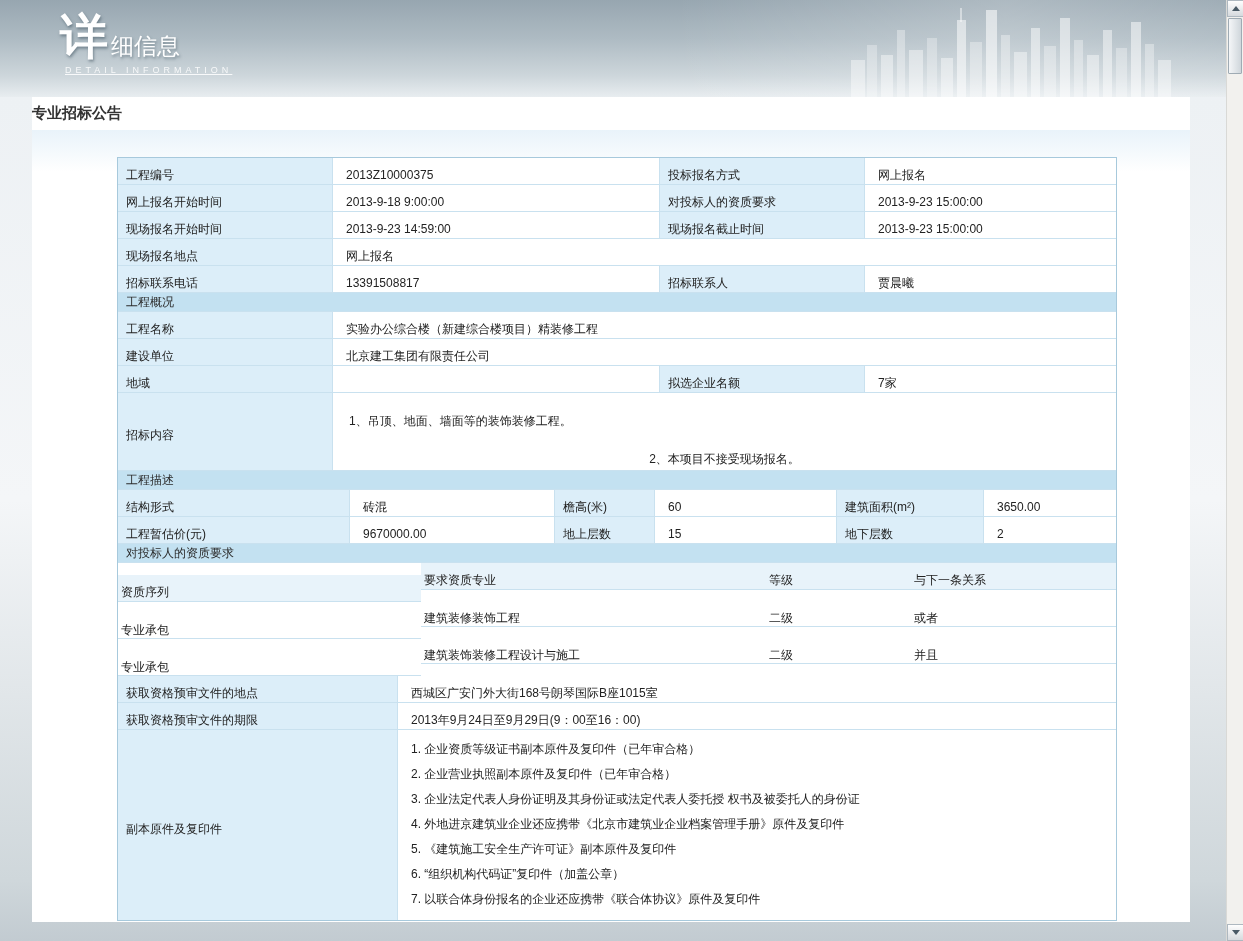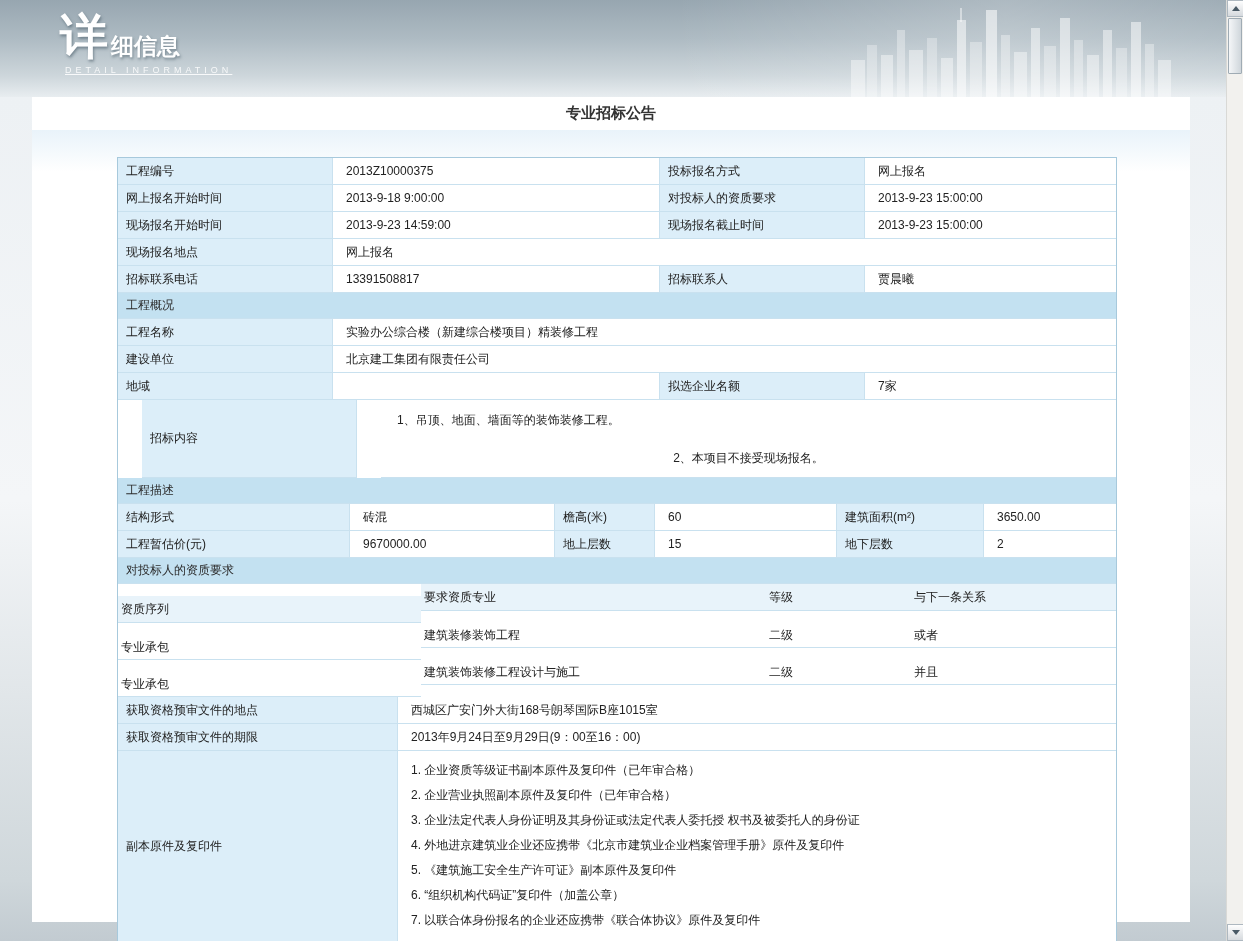--- a/index.html
+++ b/index.html
@@ -13,60 +13,60 @@
     position:absolute;left:0;top:0;width:1226px;height:97px;overflow:hidden;
     background:linear-gradient(180deg,#97a6b0 0%,#aebbc3 40%,#cdd6db 78%,#e8edf0 100%);
   }
   .header .sheen{
     position:absolute;inset:0;
     background:linear-gradient(90deg,rgba(255,255,255,0) 55%,rgba(255,255,255,0.22) 82%,rgba(255,255,255,0.08) 100%);
   }
   .logo{position:absolute;left:60px;top:14px;color:#fff;}
   .logo-line{display:flex;align-items:flex-end;text-shadow:1px 2px 3px rgba(60,80,92,0.55);}
   .logo-big{font-size:48px;font-weight:bold;line-height:0.95;}
-  .logo-small{font-size:23px;font-weight:bold;line-height:1.15;margin-left:3px;}
+  .logo-small{font-size:23px;font-weight:normal;line-height:1.15;margin-left:3px;}
   .logo-en{margin-top:5px;margin-left:5px;font-size:9px;letter-spacing:4px;color:rgba(255,255,255,0.85);text-decoration:underline;}
   .skyline{position:absolute;right:55px;top:0;height:97px;width:320px;}
   
   .panel{position:absolute;left:32px;top:97px;width:1158px;height:825px;background:#fff;}
-  .title-band{height:33px;display:flex;align-items:center;justify-content:center;background:#fff;}
+  .title-band{height:33px;display:flex;align-items:center;background:#fff;}
   .page-title{font-size:15px;font-weight:bold;color:#333;}
   .content-area{
     height:792px;box-sizing:border-box;padding:27px 0 0 85px;
     background:linear-gradient(180deg,#e9f3fa 0px,#ffffff 42px);
   }
   
   .grid{width:1000px;box-sizing:border-box;border:1px solid #a7c9dc;background:#fff;}
   .trow{display:flex;}
   .cell{
     box-sizing:border-box;height:27px;display:flex;align-items:center;
     border-right:1px solid #c9e1ef;border-bottom:1px solid #c9e1ef;
-    padding:0 6px 0 8px;font-size:12px;color:#222;overflow:hidden;white-space:nowrap;
+    padding:8px 6px 0 8px;font-size:12px;color:#222;overflow:hidden;white-space:nowrap;
   }
   .cell:last-child{flex:1;border-right:none;}
   .grid > .trow:last-child > .cell{border-bottom:none;}
   .label{background:#dceef9;}
   .value{background:#fff;padding-left:13px;}
   .band{
-    flex:1;height:26px;box-sizing:border-box;display:flex;align-items:center;
+    flex:1;height:19px;box-sizing:border-box;display:flex;align-items:center;
     background:#c3e1f1;border-bottom:1px solid #c9e1ef;
     padding-left:8px;font-size:12px;color:#2b2b2b;
   }
   
   .wA1{width:215px;}.wA2{width:327px;}.wA3{width:205px;}
   
   .wD1{width:232px;}.wD2{width:205px;}.wD3{width:100px;}.wD4{width:182px;}.wD5{width:147px;}
   
   .wQ1{width:303px;margin-top:12px;}.wQ2{width:345px;}.wQ3{width:145px;}
   
   .wP1{width:280px;}
   .qhead{background:#e8f3fa;border-right:none;padding-left:3px;}
   .qcell{background:#fff;border-right:none;padding-left:3px;height:25px;}
   
-  .h78{height:78px;margin-left:24px;}
+  .h78{height:78px;}
   .h190{height:190px;}
   .multiline{display:block;white-space:normal;}
   .tc1{margin-top:12px;margin-left:3px;}
   .tc2{margin-top:21px;margin-left:-7px;text-align:center;}
   .reqbox{display:block;white-space:normal;padding-top:7px;}
   .req-line{height:25px;line-height:25px;white-space:nowrap;}
   
   .scrollbar{position:absolute;right:0;top:0;width:17px;height:941px;background:#f2f1ee;border-left:1px solid #d9d9d6;box-sizing:border-box;z-index:5;}
   .sb-btn{position:absolute;left:0;width:17px;height:17px;box-sizing:border-box;
     background:linear-gradient(180deg,#fefefe,#d6dade);border:1px solid #aeb8c0;

